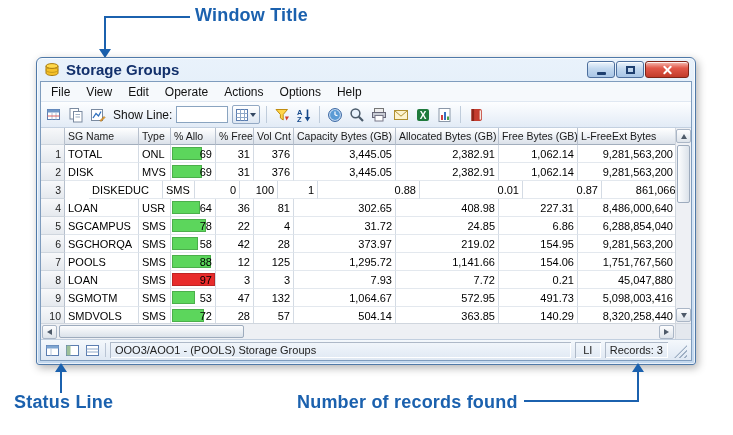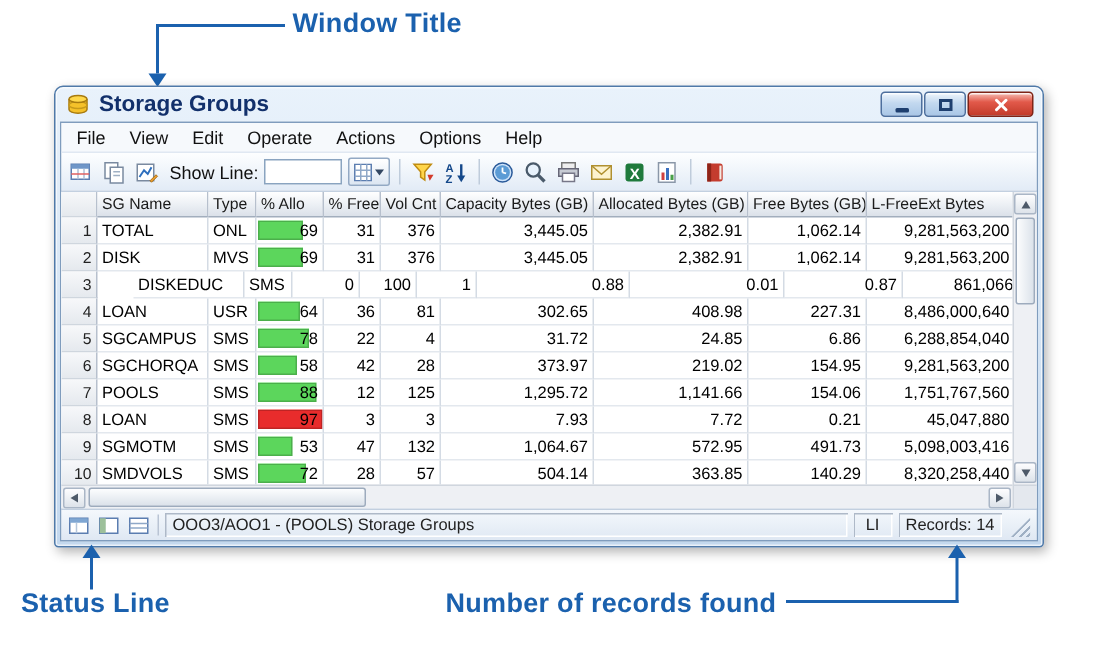--- a/index.html
+++ b/index.html
@@ -469,21 +469,21 @@
       <span class="sb-icon">
         <svg width="14" height="13">
             <rect x="0.5" y="1.5" width="12" height="10" fill="#fff" stroke="#5b7db0"></rect>
             <line x1="0.5" y1="5" x2="12.5" y2="5" stroke="#8fa8c8"></line>
             <line x1="0.5" y1="8" x2="12.5" y2="8" stroke="#8fa8c8"></line>
           </svg>
       </span>
       <span class="vr"></span>
       <span class="sunken status-text">OOO3/AOO1 - (POOLS) Storage Groups</span>
       <span class="sunken li-box">LI</span>
-      <span class="sunken">Records: 14</span>
+      <span class="sunken">Records: 3</span>
       <span class="grip"></span>
     </div>
 
   </div>
 </div>
 
 <div class="arrow up" style="left:55px;top:363px;"></div>
 <div class="call-line" style="left:60px;top:371px;width:2px;height:22px;"></div>
 <div class="callout" style="left:14px;top:392px;">Status Line</div>
 

